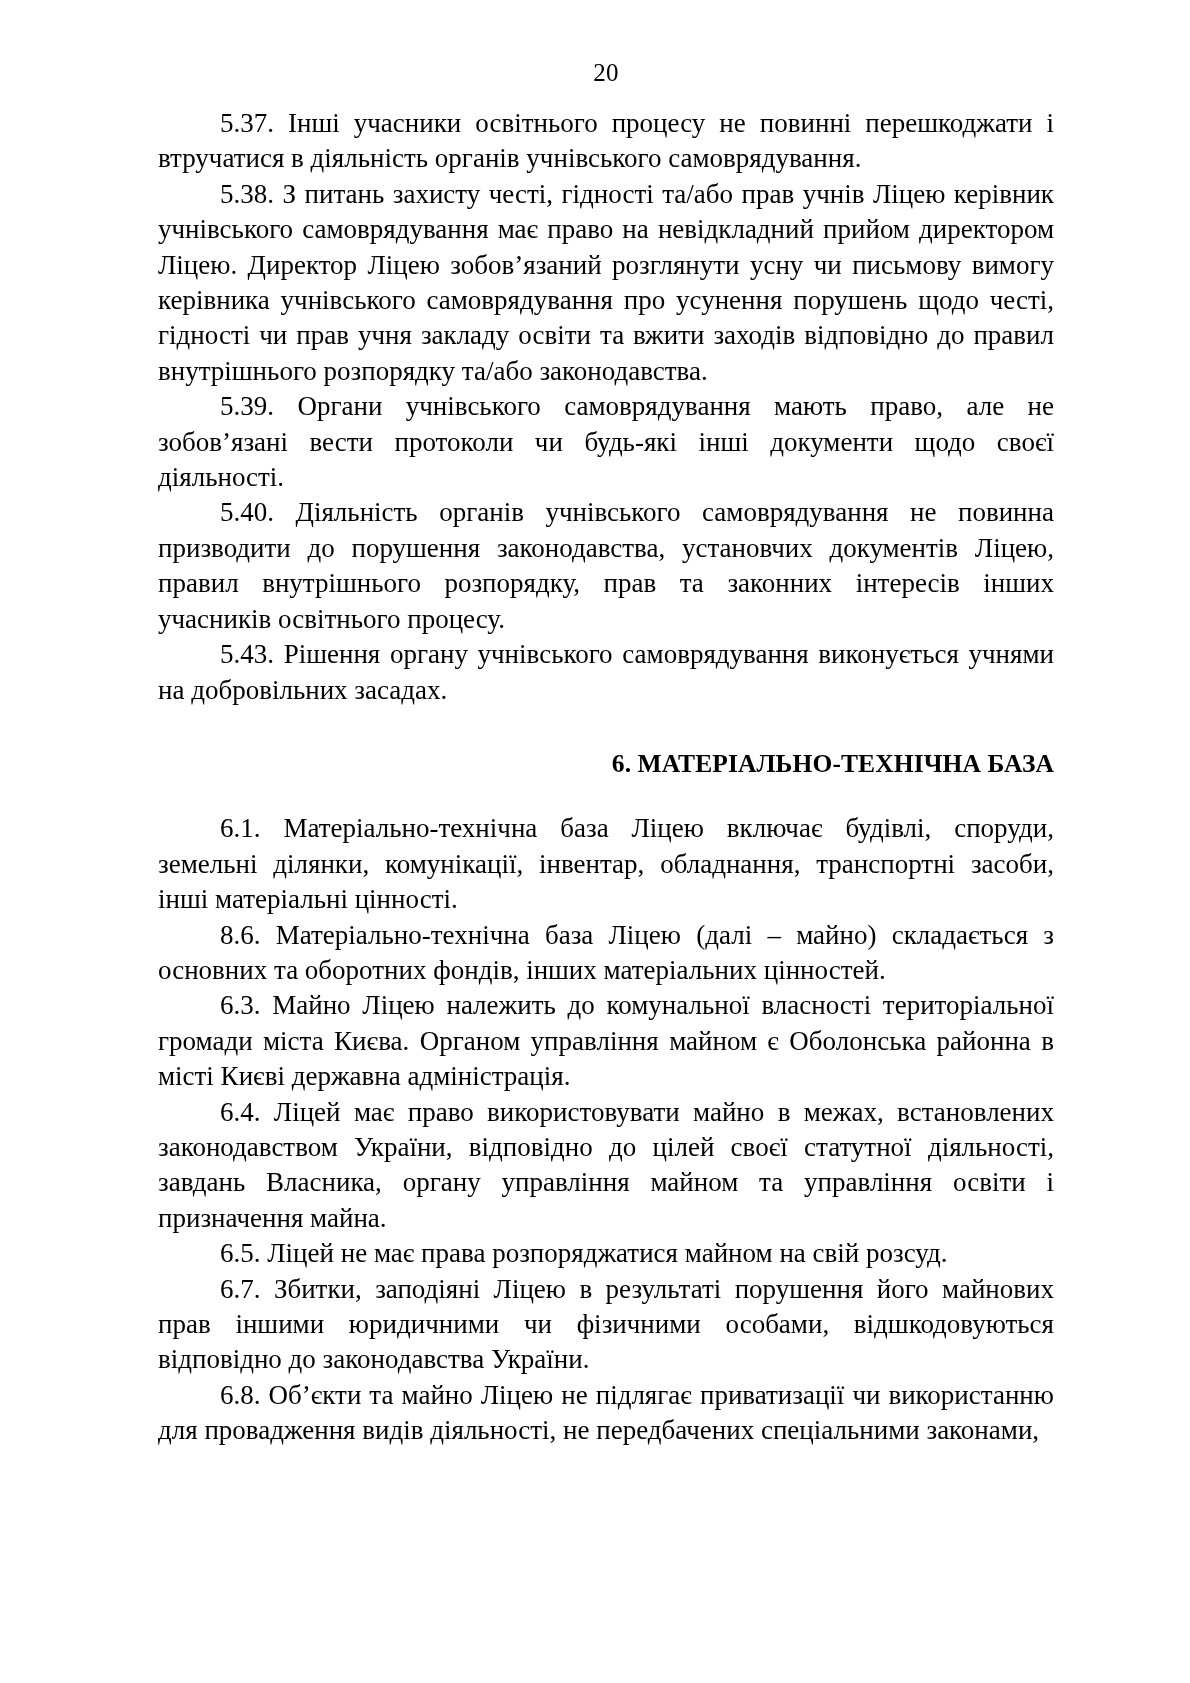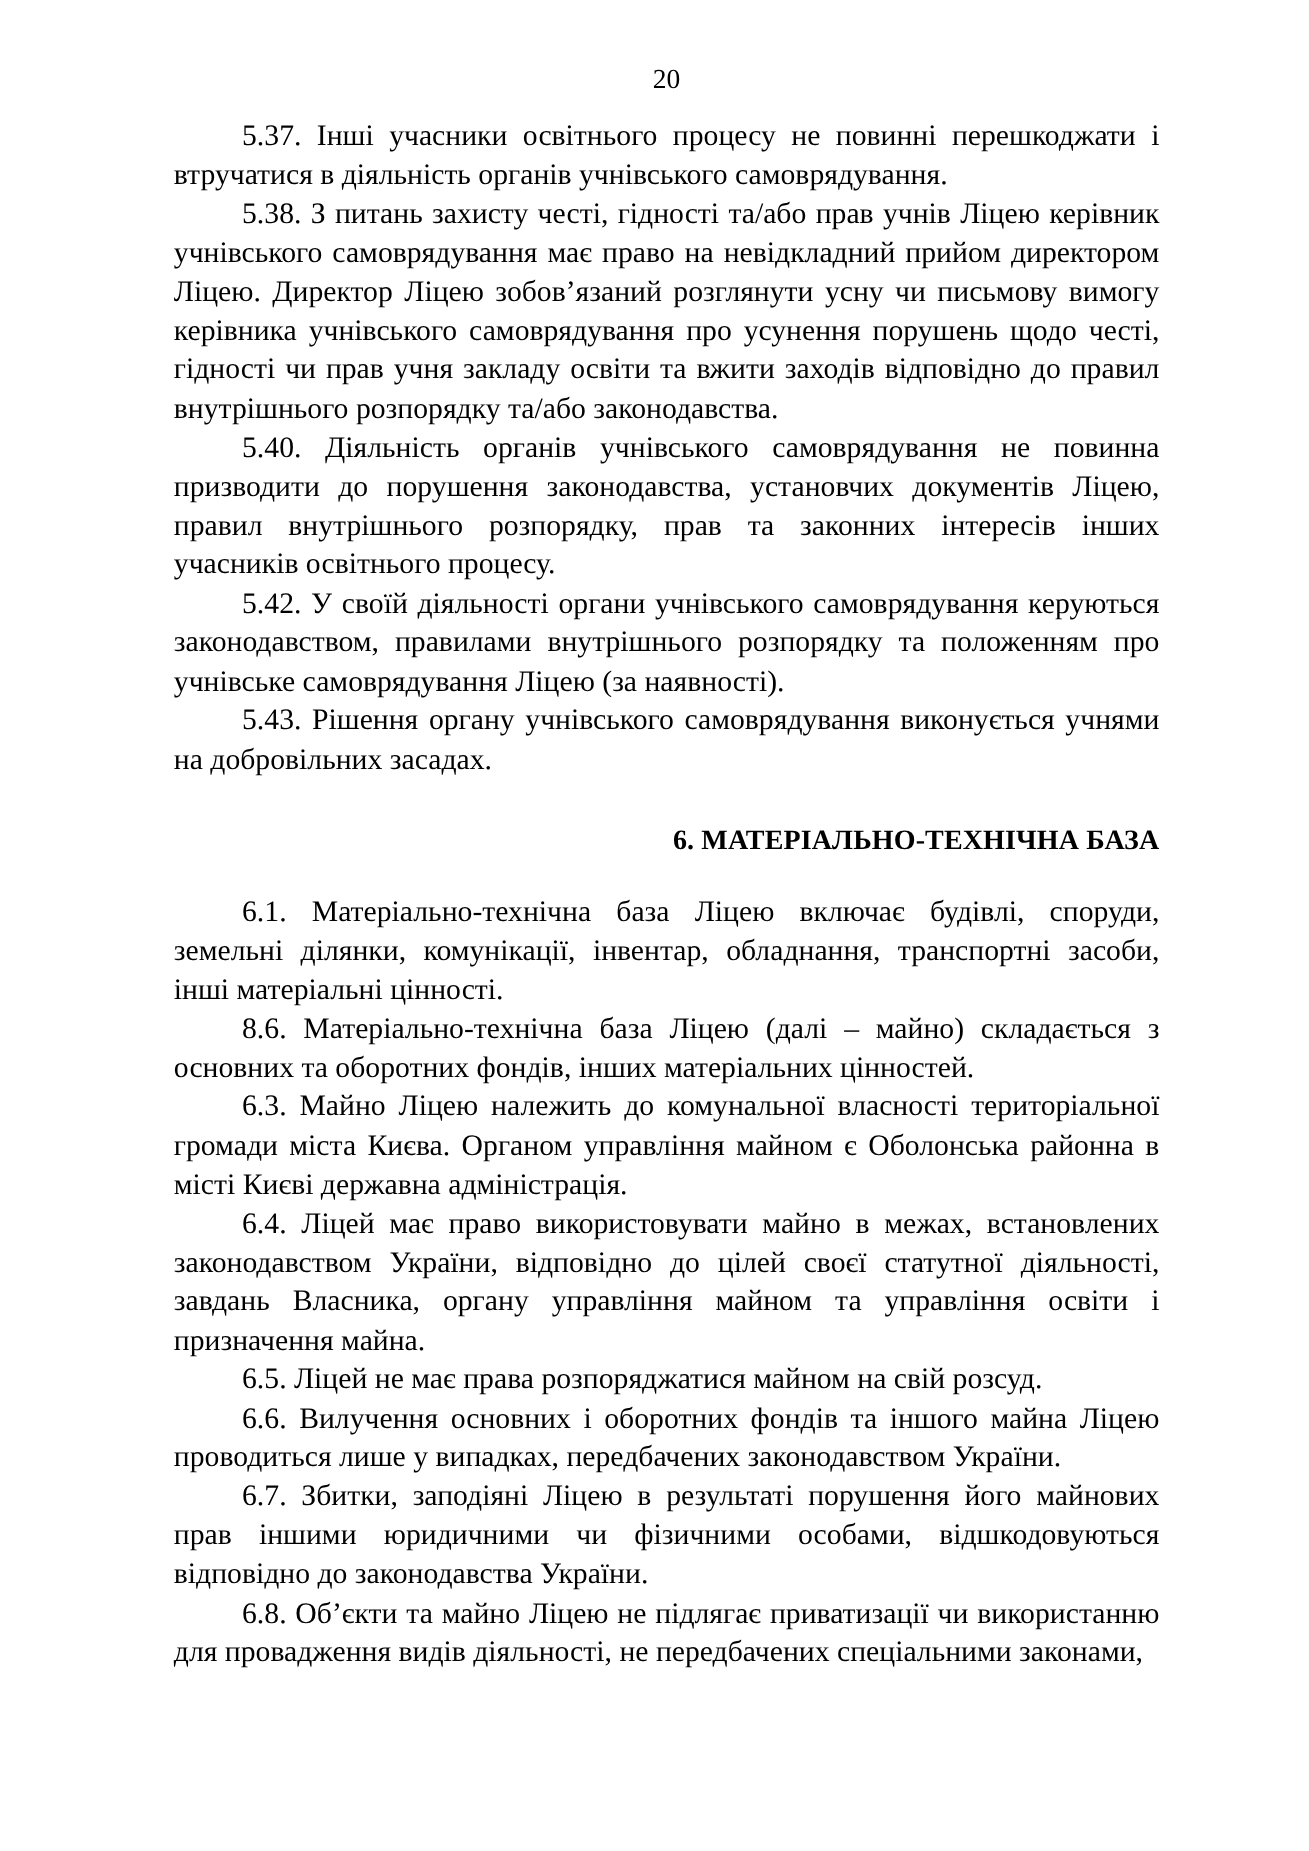--- a/index.html
+++ b/index.html
@@ -52,31 +52,30 @@
 </head>
 <body>
 
 <div class="page">
 
   <div class="page-number">20</div>
 
   <div>
     <p class="para">5.37.  Інші учасники освітнього процесу не повинні перешкоджати і втручатися в діяльність органів учнівського самоврядування.</p>
     <p class="para">5.38.  З питань захисту честі, гідності та/або прав учнів Ліцею керівник учнівського самоврядування має право на невідкладний прийом директором Ліцею. Директор Ліцею зобов’язаний розглянути усну чи письмову вимогу керівника учнівського самоврядування про усунення порушень щодо честі, гідності чи прав учня закладу освіти та вжити заходів відповідно до правил внутрішнього розпорядку та/або законодавства.</p>
+    <p class="para">5.39.  Органи учнівського самоврядування мають право, але не зобов’язані вести протоколи чи будь-які інші документи щодо своєї діяльності.</p>
     <p class="para">5.40.  Діяльність органів учнівського самоврядування не повинна призводити до порушення законодавства, установчих документів Ліцею, правил внутрішнього розпорядку, прав та законних інтересів інших учасників освітнього процесу.</p>
-    <p class="para">5.42.  У своїй діяльності органи учнівського самоврядування керуються законодавством, правилами внутрішнього розпорядку та положенням про учнівське самоврядування Ліцею (за наявності).</p>
     <p class="para">5.43.   Рішення органу учнівського самоврядування виконується учнями на добровільних засадах.</p>
   </div>
 
   <h2 class="section-title">6. МАТЕРІАЛЬНО-ТЕХНІЧНА БАЗА</h2>
 
   <div>
     <p class="para">6.1.   Матеріально-технічна база Ліцею включає будівлі, споруди, земельні ділянки, комунікації, інвентар, обладнання, транспортні засоби, інші матеріальні цінності.</p>
     <p class="para">8.6.  Матеріально-технічна база Ліцею (далі – майно) складається з основних та оборотних фондів, інших матеріальних цінностей.</p>
     <p class="para">6.3.  Майно Ліцею належить до комунальної власності територіальної громади міста Києва. Органом управління майном є Оболонська районна в місті Києві державна адміністрація.</p>
     <p class="para">6.4.  Ліцей має право використовувати майно в межах, встановлених законодавством України, відповідно до цілей своєї статутної діяльності, завдань Власника, органу управління майном та управління освіти і призначення майна.</p>
     <p class="para">6.5.   Ліцей не має права розпоряджатися майном на свій розсуд.</p>
-    <p class="para">6.6.  Вилучення основних і оборотних фондів та іншого майна Ліцею проводиться лише у випадках, передбачених законодавством України.</p>
     <p class="para">6.7.  Збитки, заподіяні Ліцею в результаті порушення його майнових прав іншими юридичними чи фізичними особами, відшкодовуються відповідно до законодавства України.</p>
     <p class="para">6.8.  Об’єкти та майно Ліцею не підлягає приватизації чи використанню для провадження видів діяльності, не передбачених спеціальними законами,</p>
   </div>
 
 </div>
 
 </body></html>

